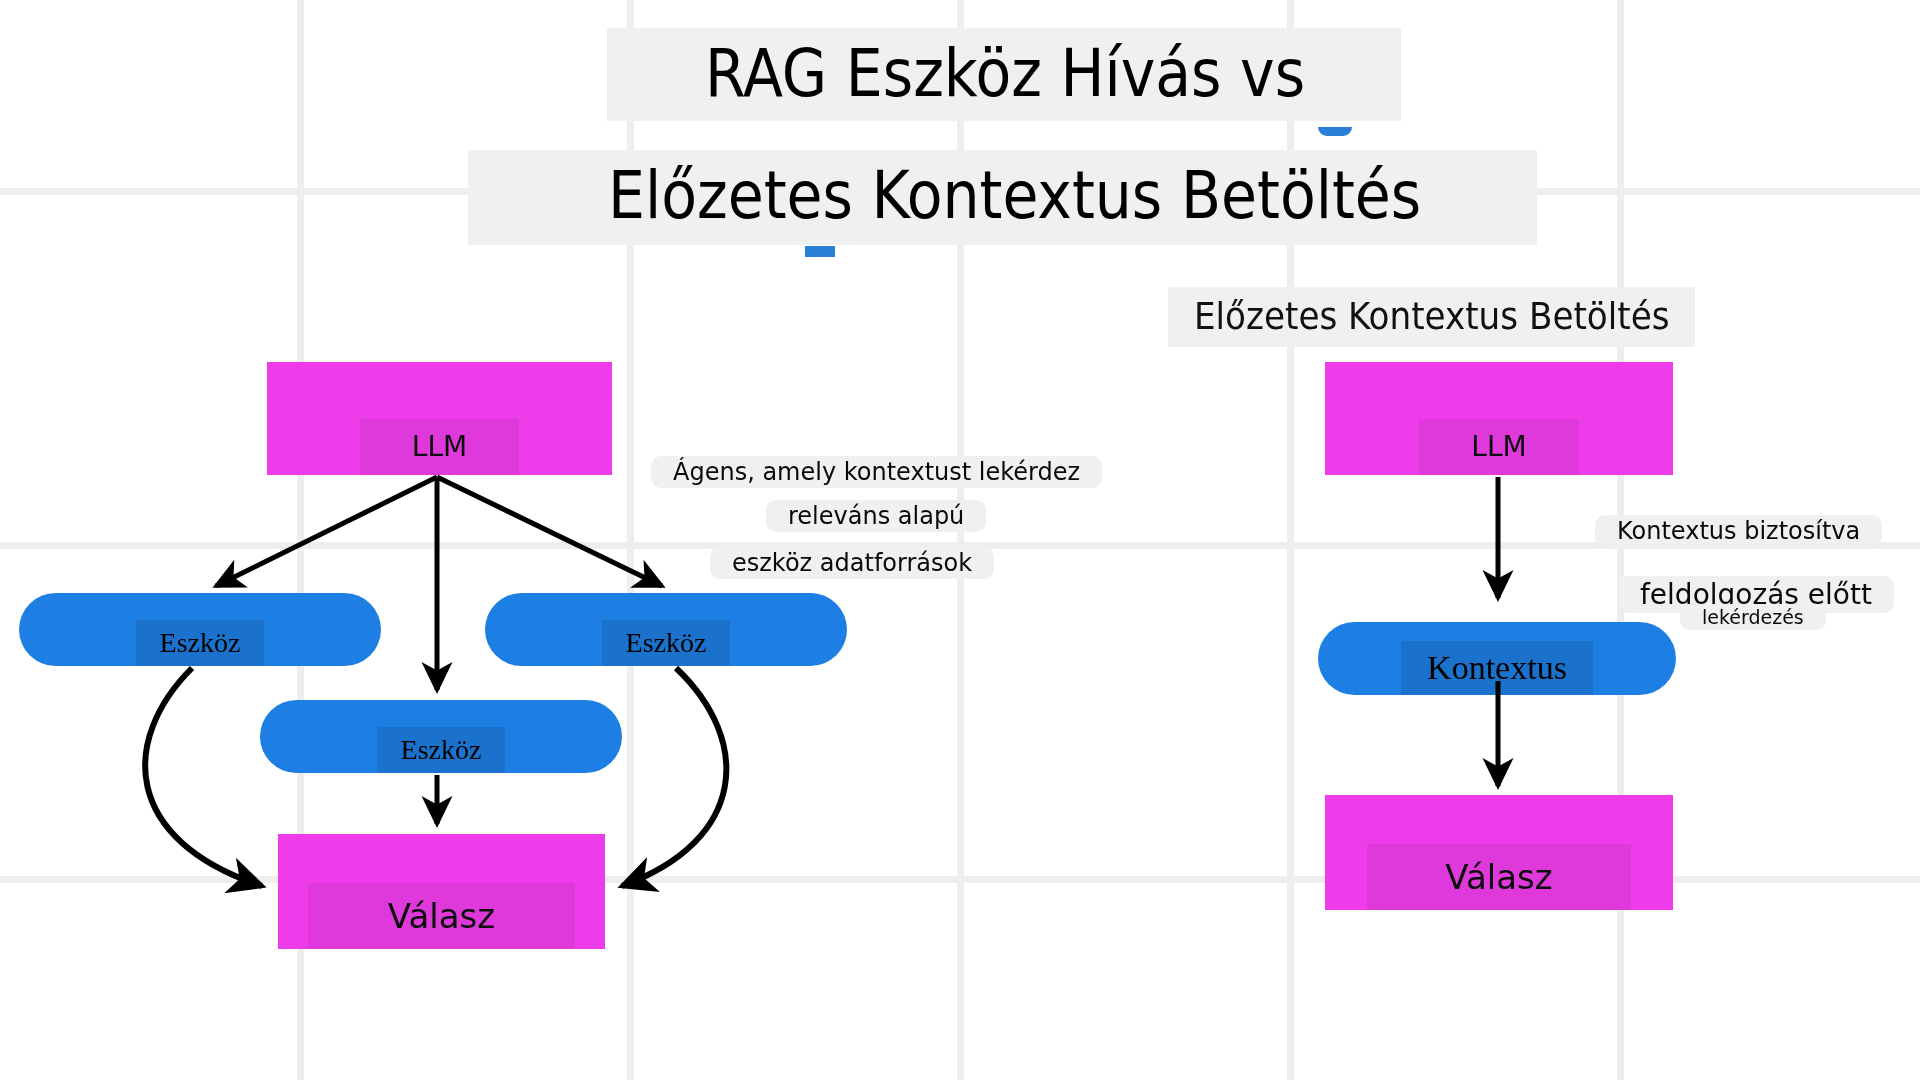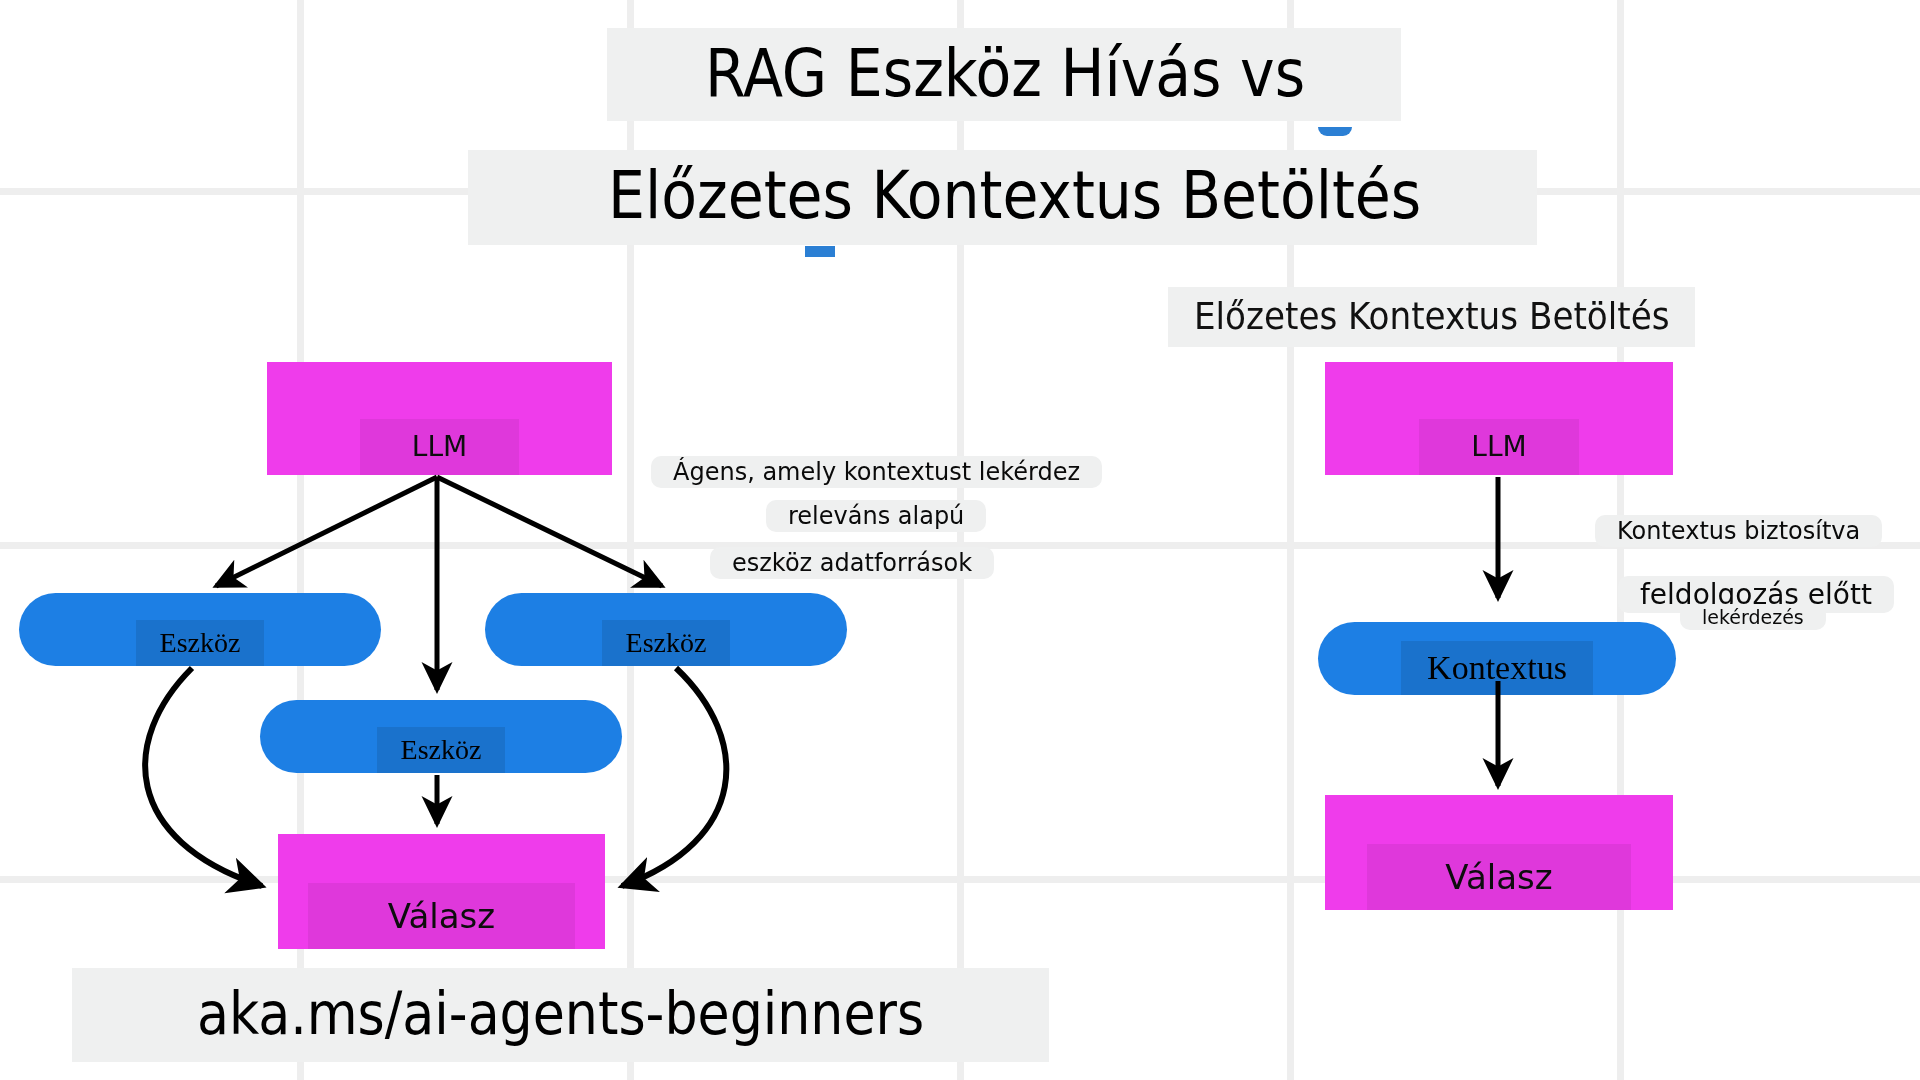--- a/index.html
+++ b/index.html
@@ -251,18 +251,17 @@
   </div>
 
   <div id="annot-center-1" class="annot hl">Ágens, amely kontextust lekérdez</div>
   <div id="annot-center-2" class="annot hl">releváns alapú</div>
   <div id="annot-center-3" class="annot hl">eszköz adatforrások</div>
 
   <div id="annot-right-1" class="annot hl">Kontextus biztosítva</div>
   <div id="annot-right-2" class="annot hl">feldolgozás előtt</div>
   <div id="annot-right-3" class="annot hl">lekérdezés</div>
 
-  <div id="footer-url" class="hl">aka.ms/ai-agents-beginners</div>
 
   <div id="artifact-1" class="artifact"></div>
   <div id="artifact-2" class="artifact"></div>
 
 </div>
 
 </body></html>

